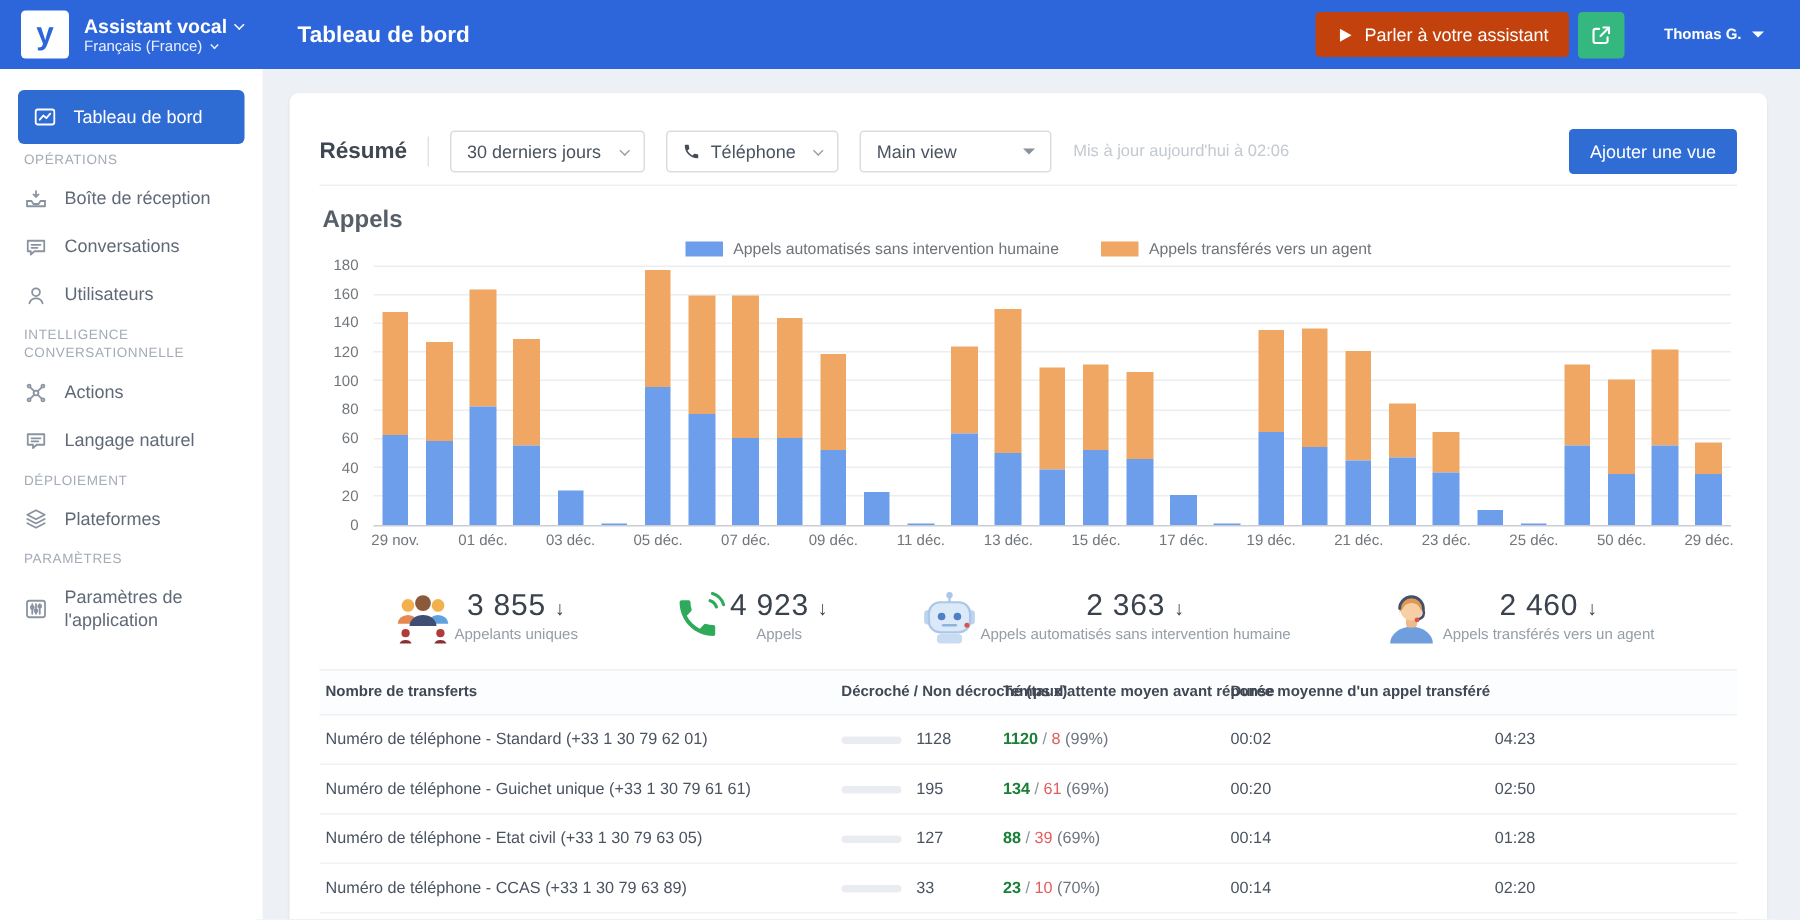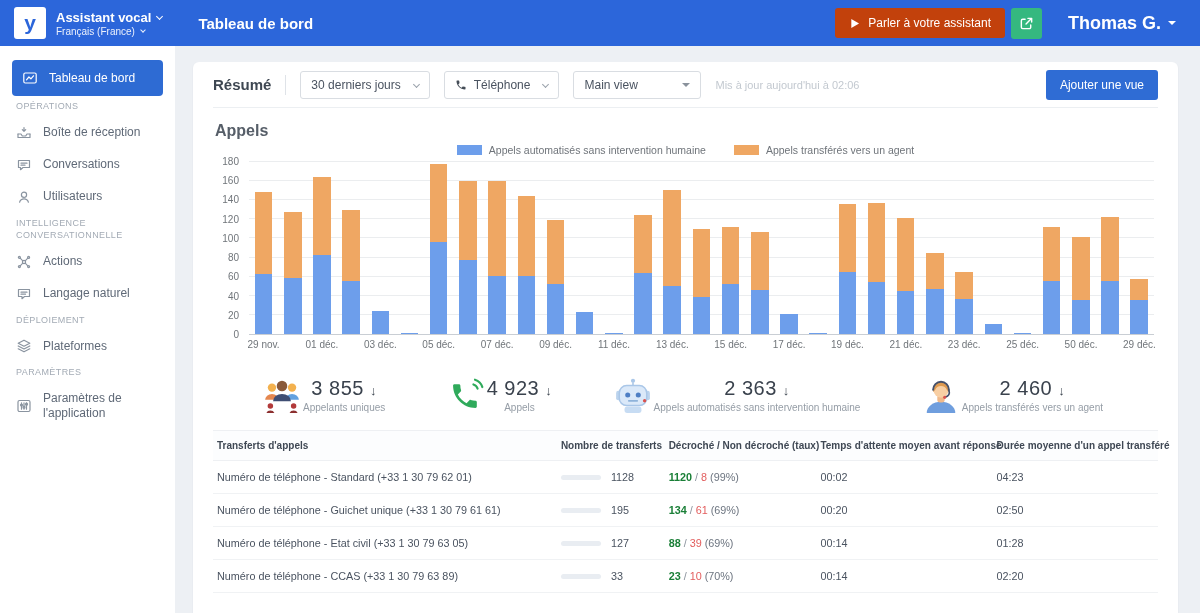--- a/index.html
+++ b/index.html
@@ -15,36 +15,36 @@
   .lang { font-size:10px; opacity:.9; display:flex; align-items:center; cursor:pointer; }
   .chev { width:5px; height:5px; border-left:1.4px solid currentColor; border-bottom:1.4px solid currentColor;
     transform:rotate(-45deg); display:inline-block; margin-left:6px; margin-bottom:2px; }
   .chev.sm { width:4px; height:4px; }
   .page-title { font-size:15px; font-weight:700; margin-left:36px; }
   .spacer { flex:1; }
   .talk-btn { background:#c2410c; border:none; color:#fff; font-size:12px; font-family:inherit;
     padding:8px 14px; border-radius:3px; display:flex; align-items:center; gap:8px; cursor:pointer; }
   .ext-btn { width:31px; height:31px; background:#35b87f; border:none; border-radius:3px; margin-left:6px;
     display:flex; align-items:center; justify-content:center; cursor:pointer; }
-  .user { margin-left:26px; margin-right:10px; font-size:18px; font-weight:600; display:flex; align-items:center; cursor:pointer; }
+  .user { margin-left:26px; margin-right:10px; font-size:10px; font-weight:600; display:flex; align-items:center; cursor:pointer; }
   .caret { border:4px solid transparent; border-top-color:#fff; display:inline-block; margin-left:7px; transform:translateY(2px); }
 
   
   .app { display:flex; height:567px; }
   aside { width:175px; background:#fff; padding:10px 10px 0 10px; flex-shrink:0; }
   .side-item { display:flex; align-items:center; gap:11px; font-size:12px; color:#5f6977;
     padding:8px 6px; border-radius:4px; cursor:pointer; line-height:1.25; }
   .side-item svg { flex-shrink:0; color:#8a94a0; }
   .side-item.active { background:#2e6bd3; color:#fff; padding:10px 10px; margin:4px 2px 2px 2px; }
   .side-item.active svg { color:#fff; }
   .side-section { font-size:9px; letter-spacing:.4px; color:#a3abb5; margin:4px 6px 4px 6px; line-height:1.4; }
 
   main { flex:1; padding:16px 22px 0 18px; }
   .card { background:#fff; border-radius:6px 6px 0 0; box-shadow:0 1px 2px rgba(20,30,50,.07);
-    height:100%; padding:0 20px; position:relative; }
+    height:100%; padding:16px 20px; position:relative; }
 
   
   .filter-row { height:46px; display:flex; align-items:center; gap:14px; border-bottom:1px solid #eceff2; }
   .summary { font-size:15px; font-weight:700; color:#3e4752; }
   .vdiv { width:1px; height:20px; background:#dfe3e8; }
   .dd { border:1px solid #d9dde2; border-radius:3px; padding:6px 10px; font-size:12px; color:#4a5360;
     display:flex; align-items:center; gap:7px; cursor:pointer; background:#fff; }
   .dd .chev { color:#9aa2ab; margin-bottom:1px; }
   .dd.view { width:128px; justify-content:space-between; }
   .dd .caret { border-top-color:#8a929c; margin-left:0; }
@@ -472,21 +472,20 @@
             </svg>
             <div class="kpi-text">
               <div class="kpi-value"><span>2 460</span><span class="kpi-arrow">↓</span></div>
               <div class="kpi-label">Appels transférés vers un agent</div>
             </div>
           </div>
         </div>
 
       <div class="table" id="table">
           <div class="trow thead">
-            <div>Transferts d'appels</div>
             <div>Nombre de transferts</div>
             <div>Décroché / Non décroché (taux)</div>
             <div>Temps d'attente moyen avant réponse</div>
             <div>Durée moyenne d'un appel transféré</div>
           </div>
           <div class="trow tbody-row">
             <div>Numéro de téléphone - Standard (+33 1 30 79 62 01)</div>
             <div class="bar-cell">
               <span class="track"><span class="fill" style="width:100%"></span></span>
               <span>1128</span>

